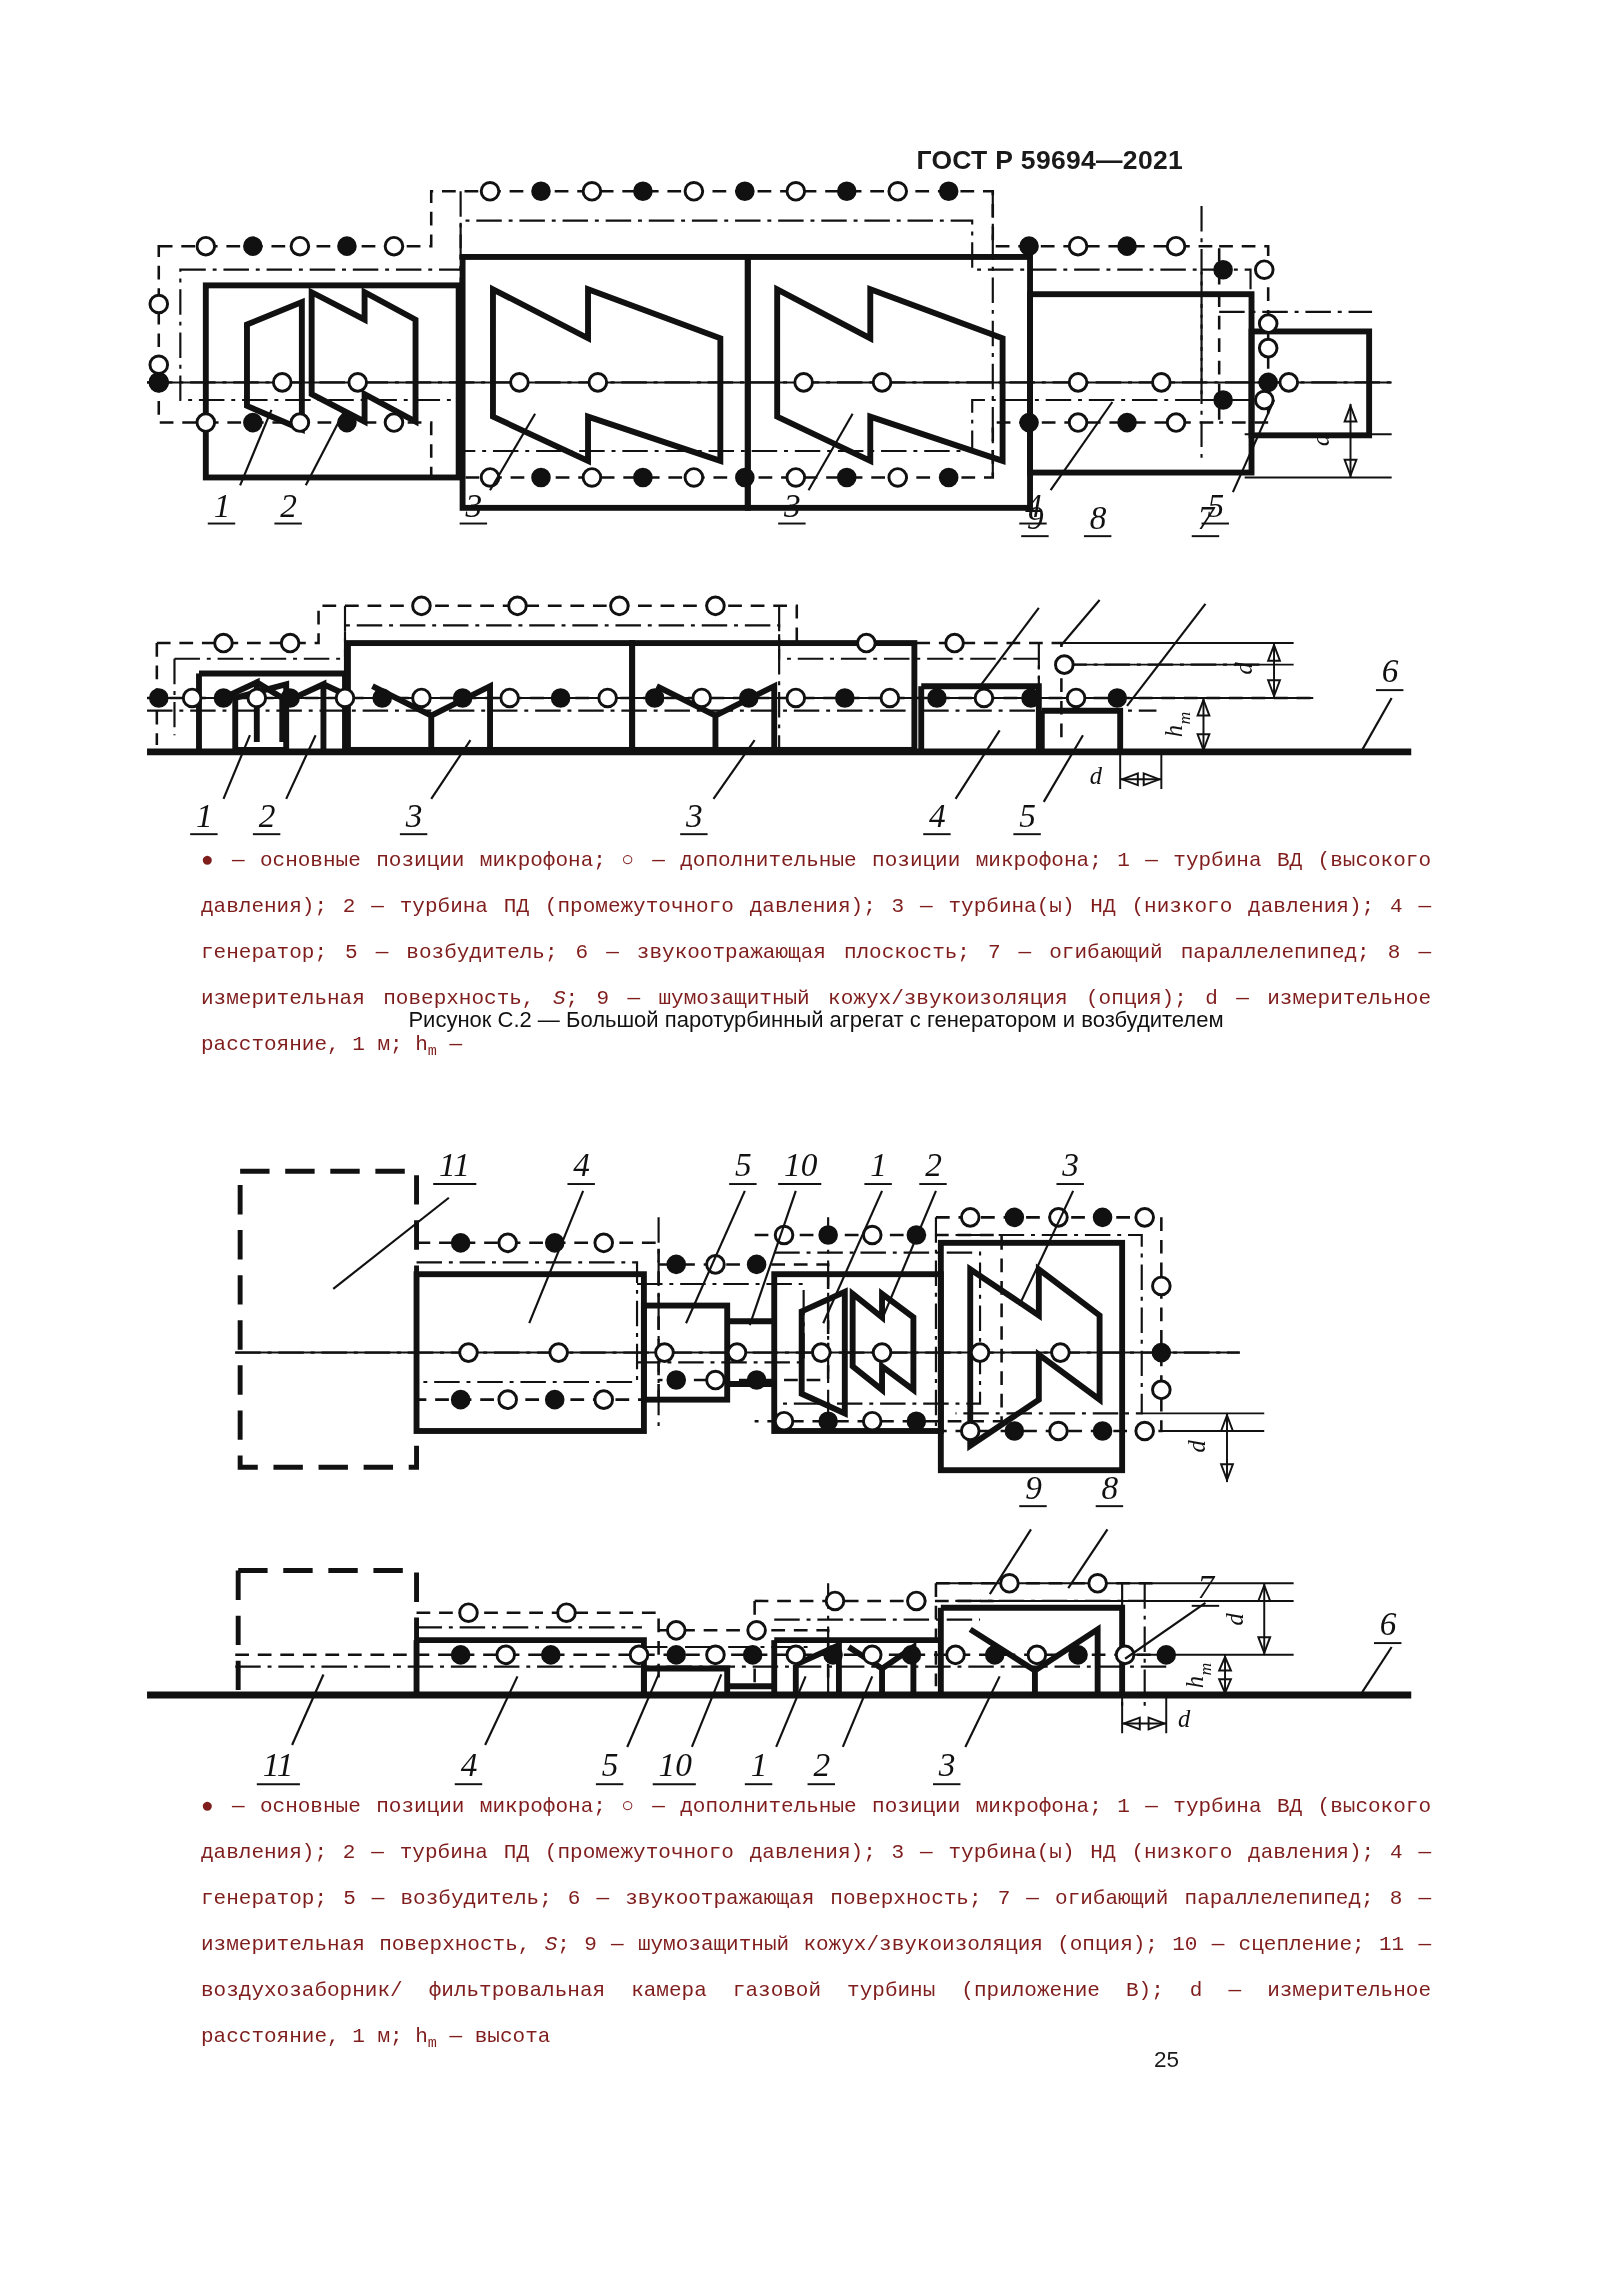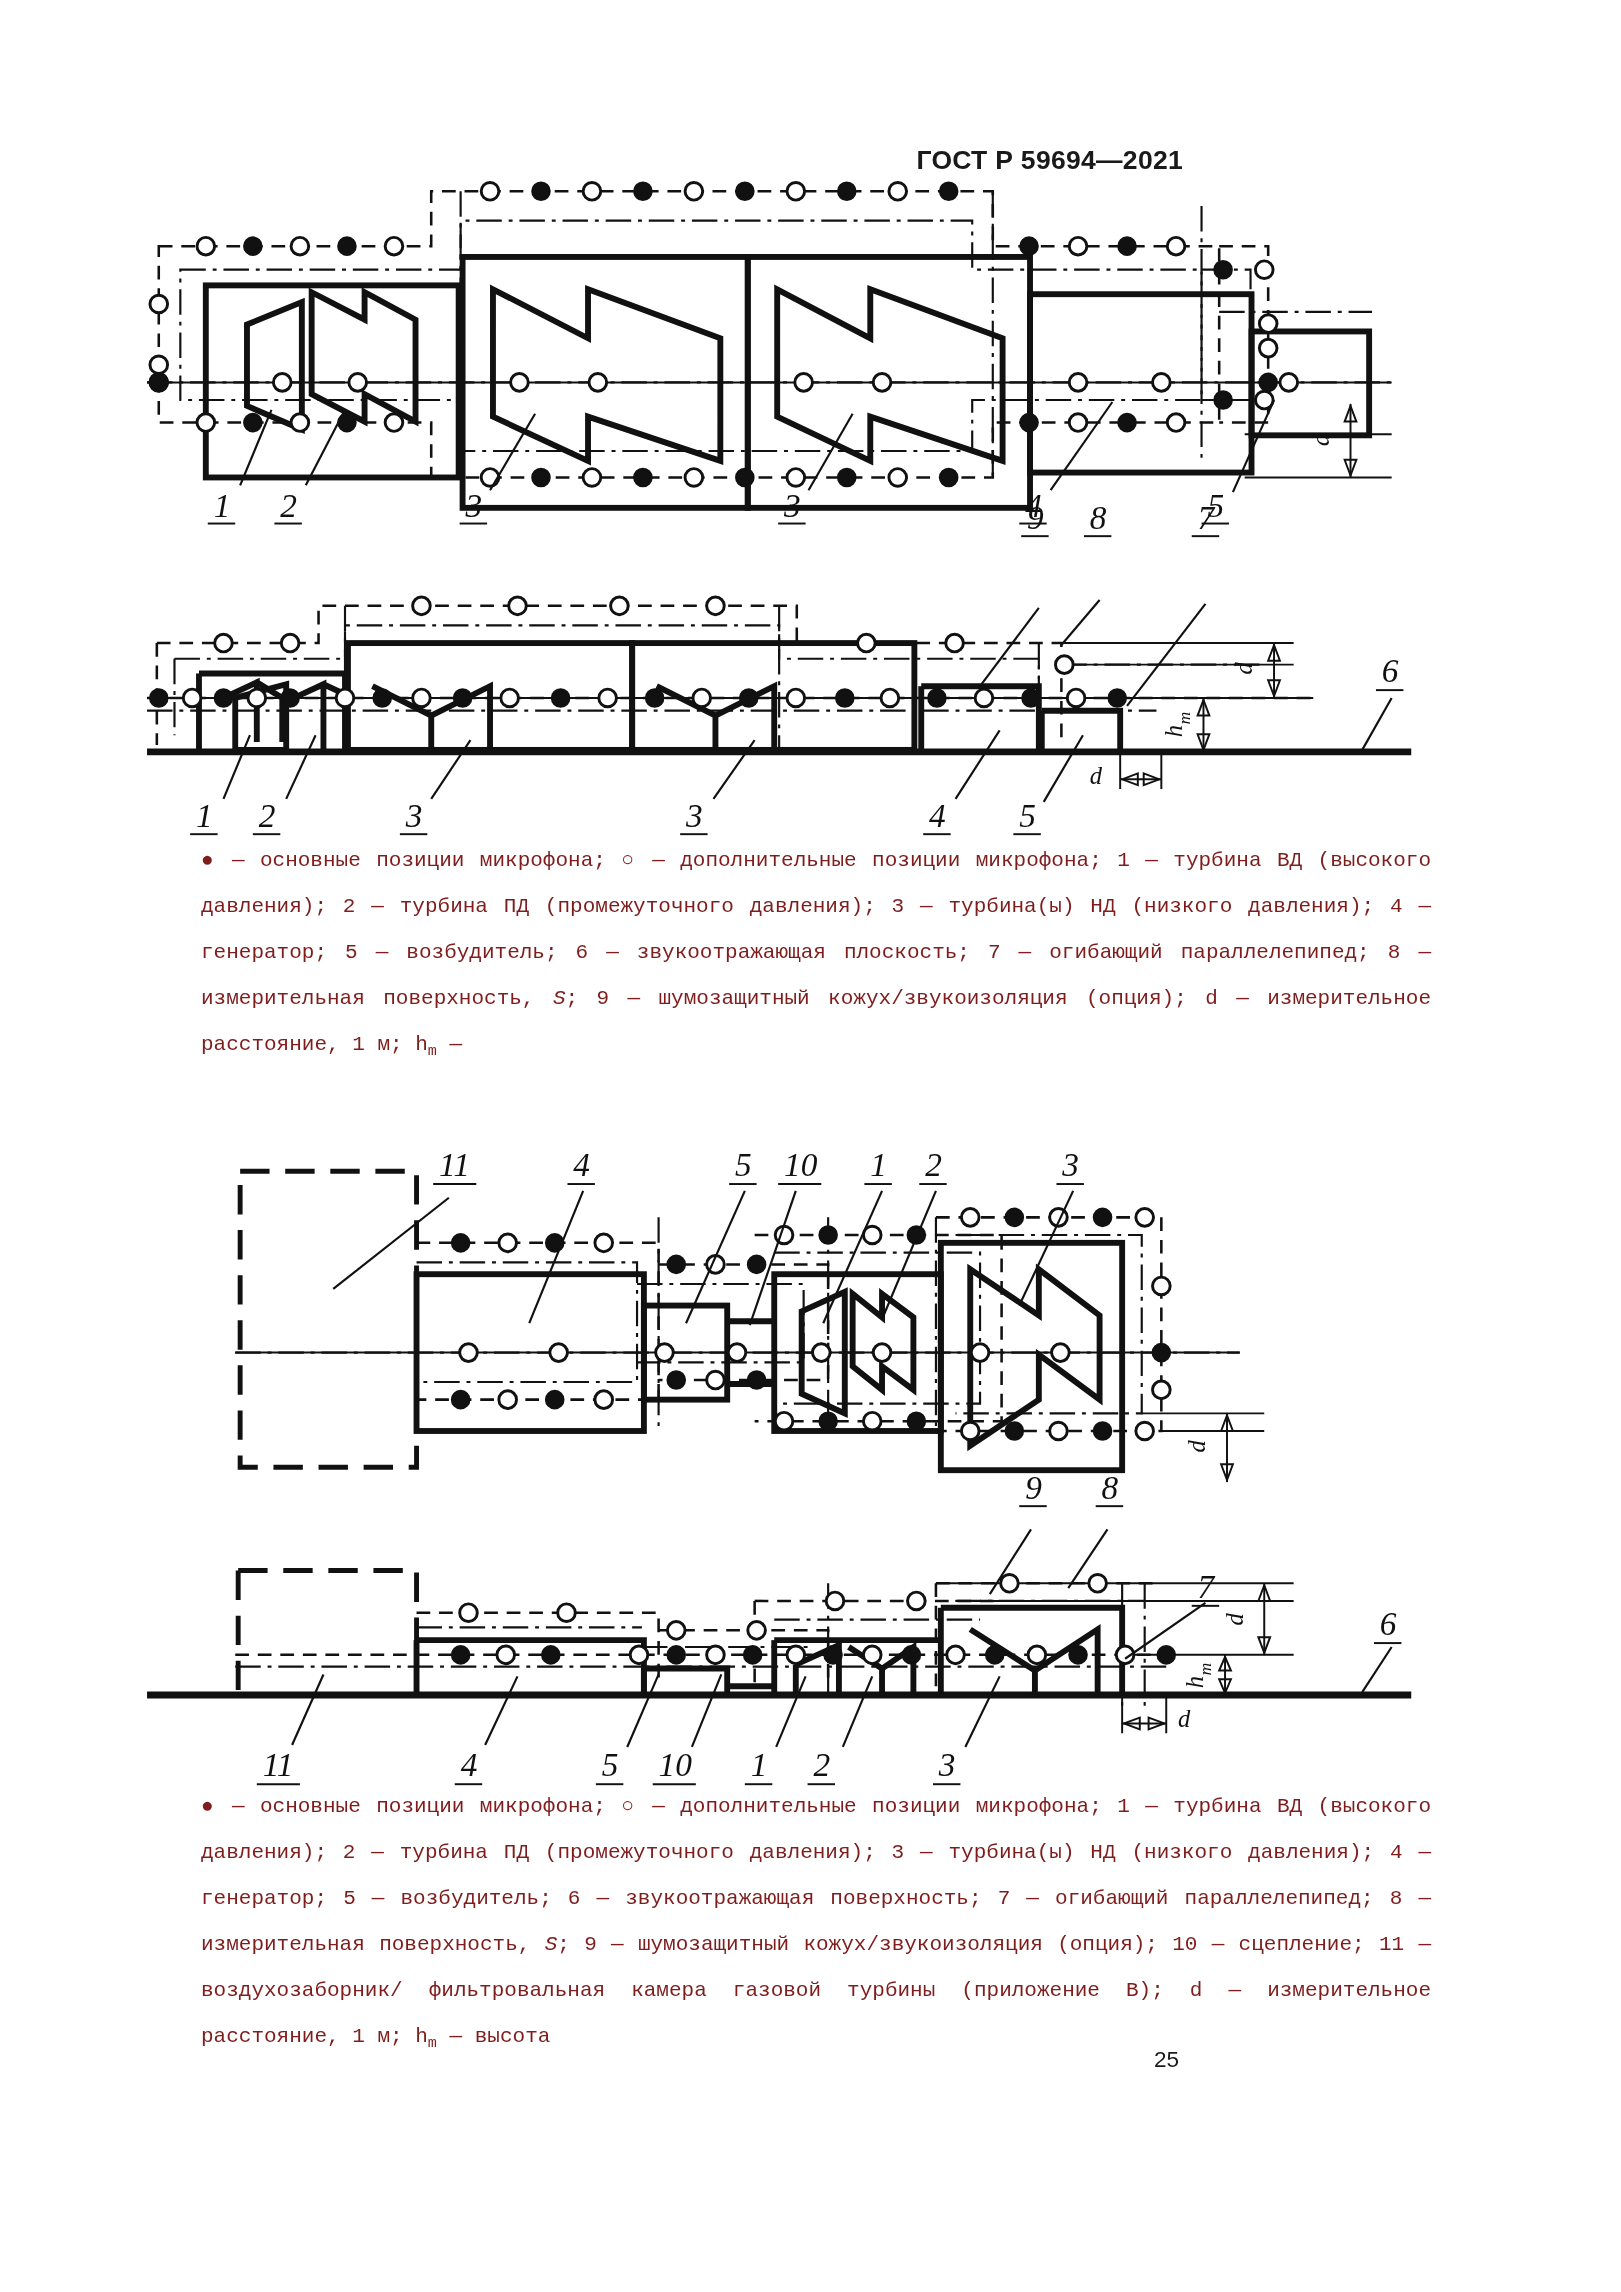--- a/index.html
+++ b/index.html
@@ -344,20 +344,21 @@
     </svg>
   </div>
 
   <div class="legend" style="top:838px;">
     <span>● — основные позиции микрофона; ○ — дополнительные позиции микрофона; 1 — турбина ВД (высокого</span>
     <span>давления); 2 — турбина ПД (промежуточного давления); 3 — турбина(ы) НД (низкого давления); 4 — генератор;</span>
     <span>5 — возбудитель; 6 — звукоотражающая плоскость; 7 — огибающий параллелепипед; 8 — измерительная</span>
     <span>поверхность, <i>S</i>; 9 — шумозащитный кожух/звукоизоляция (опция); d — измерительное расстояние, 1 м; h<sub>m</sub> —</span>
   </div>
 
+  <div class="fig-title" style="top:1002px;">Рисунок С.2  — Большой паротурбинный агрегат с генератором и возбудителем</div>
 
   <div class="fig" style="top:1137px;">
   <svg width="1621" height="392" viewBox="0 0 1654 400" xmlns="http://www.w3.org/2000/svg">
     <defs>
       <style>
         .t3{fill:none;stroke:#111;stroke-width:6}
         .d3{fill:none;stroke:#111;stroke-width:2.6;stroke-dasharray:14 9}
         .dd3{fill:none;stroke:#111;stroke-width:2.2;stroke-dasharray:26 7 4 7}
         .bigdash{fill:none;stroke:#111;stroke-width:5;stroke-dasharray:30 16}
         .l3{fill:none;stroke:#111;stroke-width:2}

